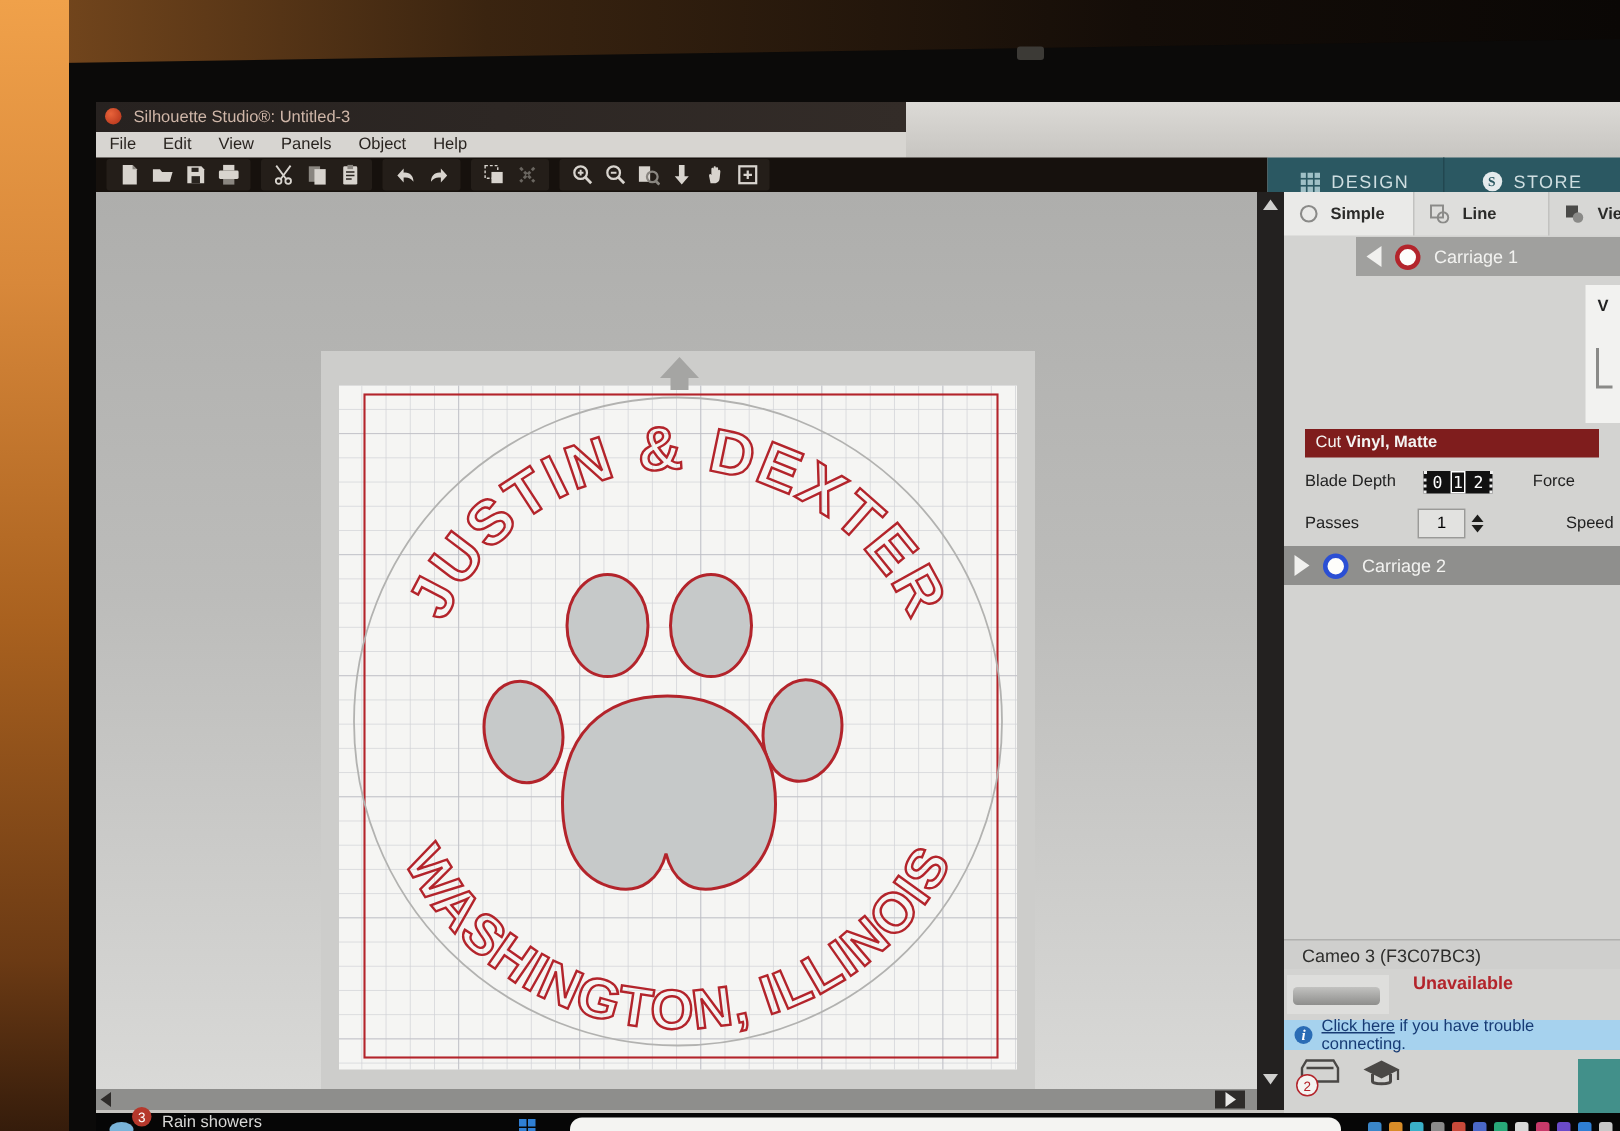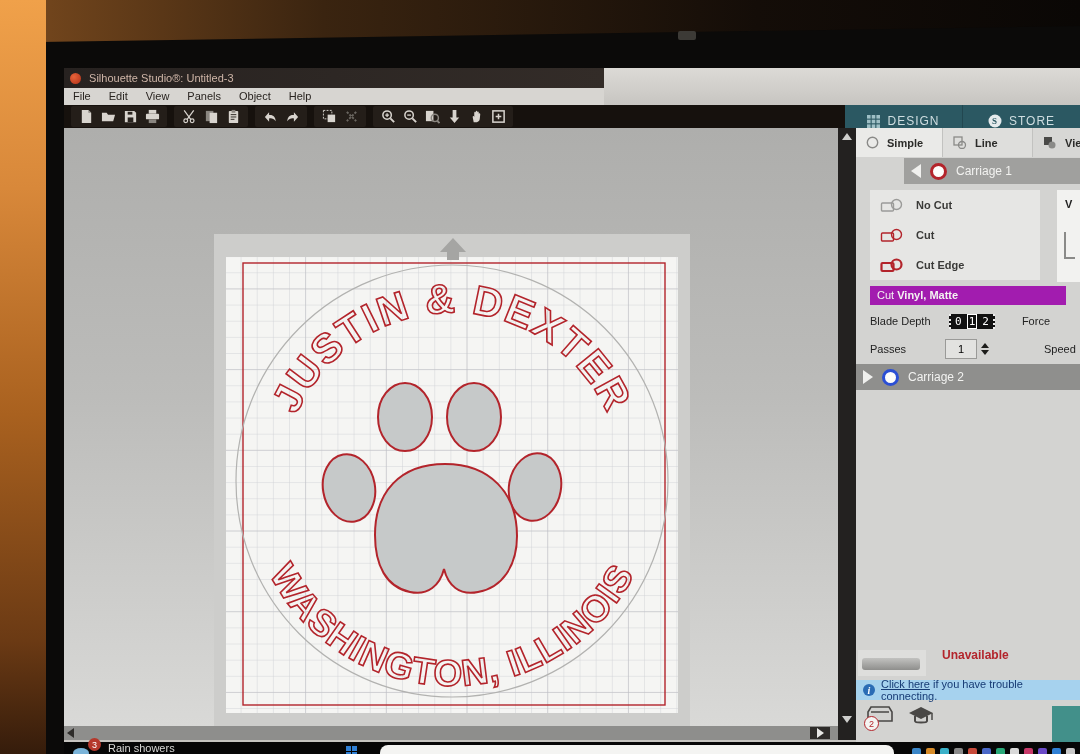--- a/index.html
+++ b/index.html
@@ -56,21 +56,21 @@
   .tri-left{width:0;height:0;border-top:7px solid transparent;border-bottom:7px solid transparent;
      border-right:10px solid #f0f0ee;}
   .tri-right{width:0;height:0;border-top:7px solid transparent;border-bottom:7px solid transparent;
      border-left:10px solid #f0f0ee;}
   .ring{width:11px;height:11px;border-radius:50%;background:#fdfdfb;}
   #options-box{left:14px;top:62px;width:170px;height:90px;background:#e6e6e4;}
   .opt-row{height:30px;display:flex;align-items:center;gap:12px;padding-left:10px;
      font-size:11px;font-weight:bold;color:#3a3a38;}
   #cutoff-box{left:201px;top:62px;width:23px;height:92px;background:#f2f2f0;
      font-size:11px;font-weight:bold;color:#222;}
-  #material-hdr{left:14px;top:158px;width:196px;height:19px;background:#a21caf;color:#f4f4f2;
+  #material-hdr{left:14px;top:158px;width:196px;height:19px;background:#7f1d1d;color:#f4f4f2;
      font-size:11px;line-height:19px;padding-left:7px;box-sizing:border-box;}
   .mat-row{left:14px;width:210px;height:22px;display:flex;align-items:center;font-size:11px;color:#222;}
   .spin-arrow{width:0;height:0;border-left:4px solid transparent;border-right:4px solid transparent;}
   #blade-strip{background:#111;color:#fff;font-family:"DejaVu Sans Mono",monospace;font-size:11px;
      display:flex;align-items:center;gap:6px;padding:1px 4px;border-left:2px dotted #eee;border-right:2px dotted #eee;}
   #blade-strip .sel{outline:1px solid #fff;padding:0 1px;}
   
   #device-hdr{left:0;top:498px;width:224px;height:20px;border-top:1px solid #b0b0ae;
      font-size:12px;color:#2e2e2c;line-height:20px;padding-left:12px;box-sizing:border-box;background:#cfcfcd;}
   #machine-thumb{left:2px;top:522px;width:68px;height:26px;background:#dededc;}
@@ -332,43 +332,20 @@
           </svg>
         <span>View</span>
       </div>
 
       <div class="abs carriage-hdr" style="top:30px;background:#a0a09e;margin-left:48px;">
         <div class="tri-left"></div>
         <div class="ring" style="border:3px solid #b3242b;"></div>
         <span>Carriage 1</span>
       </div>
 
-      <div class="abs" id="options-box">
-          <div class="opt-row">
-            <svg width="24" height="15" viewBox="0 0 24 15">
-    <rect x="1.5" y="5" width="12" height="8" rx="1" fill="none" stroke="#9b9b99" stroke-width="1.4"></rect>
-    <circle cx="16.5" cy="6.5" r="5" fill="none" stroke="#9b9b99" stroke-width="1.4"></circle>
-            </svg>
-    <span>No Cut</span>
-          </div>
-          <div class="opt-row">
-            <svg width="24" height="15" viewBox="0 0 24 15">
-    <rect x="1.5" y="5" width="12" height="8" rx="1" fill="none" stroke="#b3242b" stroke-width="1.4"></rect>
-    <circle cx="16.5" cy="6.5" r="5" fill="none" stroke="#b3242b" stroke-width="1.4"></circle>
-            </svg>
-    <span>Cut</span>
-          </div>
-          <div class="opt-row">
-            <svg width="24" height="15" viewBox="0 0 24 15">
-    <rect x="1.5" y="5" width="12" height="8" rx="1" fill="none" stroke="#b3242b" stroke-width="2.2"></rect>
-    <circle cx="16.5" cy="6.5" r="5" fill="none" stroke="#b3242b" stroke-width="2.2"></circle>
-            </svg>
-    <span>Cut Edge</span>
-          </div>
-        </div>
 
       <div class="abs" id="cutoff-box">
         <div style="padding:8px 0 0 8px;">V</div>
         <svg width="14" height="30" viewBox="0 0 14 30" style="margin:22px 0 0 6px;">
             <path d="M2 0 V26 H12" fill="none" stroke="#8a8a88" stroke-width="2"></path>
           </svg>
       </div>
 
       <div class="abs" id="material-hdr">
         <span>Cut </span><b>Vinyl, Matte</b>
@@ -395,20 +372,21 @@
         </div>
         <span style="margin-left:55px;">Speed</span>
       </div>
 
       <div class="abs carriage-hdr" style="top:236px;background:#8f8f8d;">
         <div class="tri-right"></div>
         <div class="ring" style="border:3px solid #2b4fd4;"></div>
         <span>Carriage 2</span>
       </div>
 
+      <div class="abs" id="device-hdr">Cameo 3 (F3C07BC3)</div>
       <div class="abs" id="machine-thumb">
           <div class="body"></div>
         </div>
       <div class="abs" id="unavailable">Unavailable</div>
       <div class="abs" id="infobar">
         <div id="info-icon">i</div>
         <span><u style="cursor:pointer;">Click here</u><span> if you have trouble connecting.</span></span>
       </div>
 
       <div class="abs" id="panel-bottom-icons">

